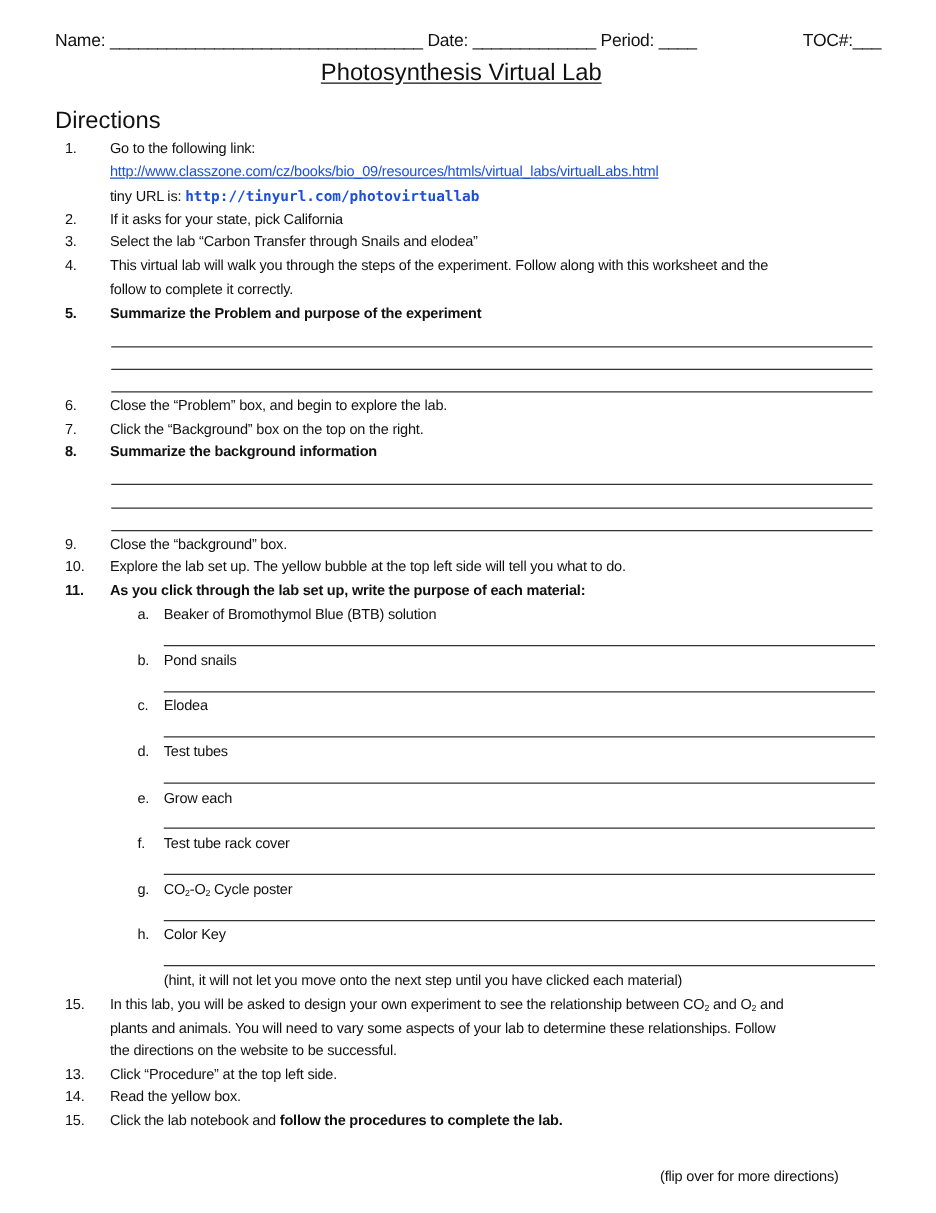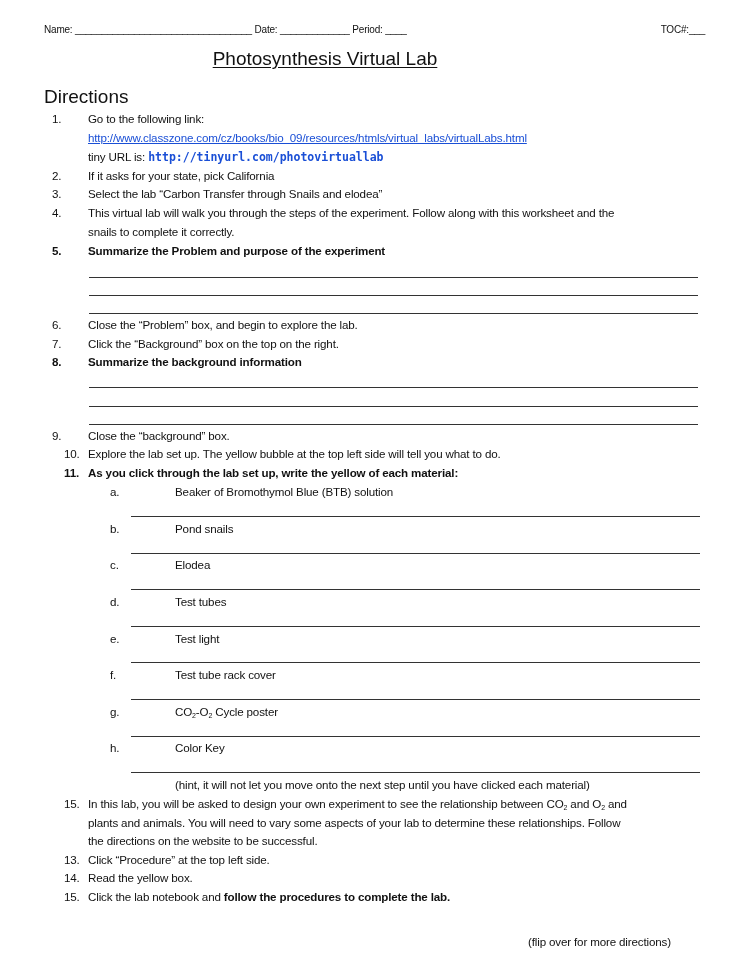--- a/index.html
+++ b/index.html
@@ -1,38 +1,38 @@
 <!DOCTYPE html>
 <html><head>
 <meta charset="utf-8">
 <style>
   html, body { margin: 0; padding: 0; background: #ffffff; }
   body { width: 749px; height: 970px; position: relative; overflow: hidden;
          font-family: "Liberation Sans", sans-serif; color: #111; }
   .page { position: absolute; left: 0; top: 0; width: 749px; height: 970px; }
   .hdr { position: absolute; top: 24px; left: 44px; right: 44px; height: 16px;
-         font-size: 10px; font-family: "Liberation Sans", sans-serif; letter-spacing: -0.2px; }
+         font-size: 14px; font-family: "Liberation Sans", sans-serif; letter-spacing: -0.2px; }
   .hdr .left { position: absolute; left: 0; top: 0; white-space: nowrap; }
   .hdr .right { position: absolute; right: 0; top: 0; white-space: nowrap; }
   .title { position: absolute; top: 48px; left: 0; width: 650px; text-align: center;
-           font-size: 19px; text-decoration: underline; text-underline-offset: 2px; }
+           font-size: 19px; text-decoration: underline; text-underline-offset: 2px; padding-left: 44px; }
   .directions { position: absolute; top: 86px; left: 44px; font-size: 19px; }
   .body { position: absolute; top: 112px; left: 0; width: 749px; font-size: 11.6px;
           letter-spacing: -0.15px; }
   .row { position: absolute; white-space: nowrap; }
   .num { position: absolute; left: 52px; width: 30px; }
-  .num2 { position: absolute; left: 52px; margin-left: 12px; }
+  .num2 { position: absolute; left: 52px; }
   .txt { position: absolute; left: 88px; }
   .b { font-weight: bold; }
   .link { color: #1a4fd6; text-decoration: underline; }
   .link2 { color: #1a4fd6; font-weight: bold;
            font-family: "DejaVu Sans Mono", monospace; font-size: 11.5px; letter-spacing: 0; }
   .line { position: absolute; height: 0; border-top: 1px solid #333; }
   .la { position: absolute; left: 110px; }
-  .lt { position: absolute; left: 131px; margin-left: 44px; }
+  .lt { position: absolute; left: 131px; }
   sub { font-size: 7px; vertical-align: -2px; }
 </style>
 </head>
 <body>
 
 <div class="page">
 
   <div class="hdr">
     <span class="left">Name: _________________________________ Date: _____________ Period: ____</span>
     <span class="right">TOC#:___</span>
@@ -62,21 +62,21 @@
     <div class="row" style="top:75px;">
       <span class="num">3.</span>
       <span class="txt">Select the lab “Carbon Transfer through Snails and elodea”</span>
     </div>
 
     <div class="row" style="top:94px;">
       <span class="num">4.</span>
       <span class="txt">This virtual lab will walk you through the steps of the experiment.  Follow along with this worksheet and the</span>
     </div>
     <div class="row" style="top:113px;">
-      <span class="txt">snails to complete it correctly.</span>
+      <span class="txt">follow to complete it correctly.</span>
     </div>
 
     <div class="row b" style="top:132px;">
       <span class="num">5.</span>
       <span class="txt">Summarize the Problem and purpose of the experiment</span>
     </div>
     <div class="line" style="top:165px; left:89px; width:609px;"></div>
     <div class="line" style="top:183px; left:89px; width:609px;"></div>
     <div class="line" style="top:201px; left:89px; width:609px;"></div>
 
@@ -103,21 +103,21 @@
       <span class="txt">Close the “background” box.</span>
     </div>
 
     <div class="row" style="top:335px;">
       <span class="num2">10.</span>
       <span class="txt">Explore the lab set up. The yellow bubble at the top left side will tell you what to do.</span>
     </div>
 
     <div class="row b" style="top:354px;">
       <span class="num2">11.</span>
-      <span class="txt">As you click through the lab set up, write the yellow of each material:</span>
+      <span class="txt">As you click through the lab set up, write the purpose of each material:</span>
     </div>
 
     <div class="row" style="top:373px;">
       <span class="la">a.</span>
       <span class="lt">Beaker of Bromothymol Blue (BTB) solution</span>
     </div>
     <div class="line" style="top:404px; left:131px; width:569px;"></div>
 
     <div class="row" style="top:410px;">
       <span class="la">b.</span>
@@ -132,21 +132,21 @@
     <div class="line" style="top:477px; left:131px; width:569px;"></div>
 
     <div class="row" style="top:483px;">
       <span class="la">d.</span>
       <span class="lt">Test tubes</span>
     </div>
     <div class="line" style="top:514px; left:131px; width:569px;"></div>
 
     <div class="row" style="top:520px;">
       <span class="la">e.</span>
-      <span class="lt">Test light</span>
+      <span class="lt">Grow each</span>
     </div>
     <div class="line" style="top:550px; left:131px; width:569px;"></div>
 
     <div class="row" style="top:556px;">
       <span class="la">f.</span>
       <span class="lt">Test tube rack cover</span>
     </div>
     <div class="line" style="top:587px; left:131px; width:569px;"></div>
 
     <div class="row" style="top:593px;">

